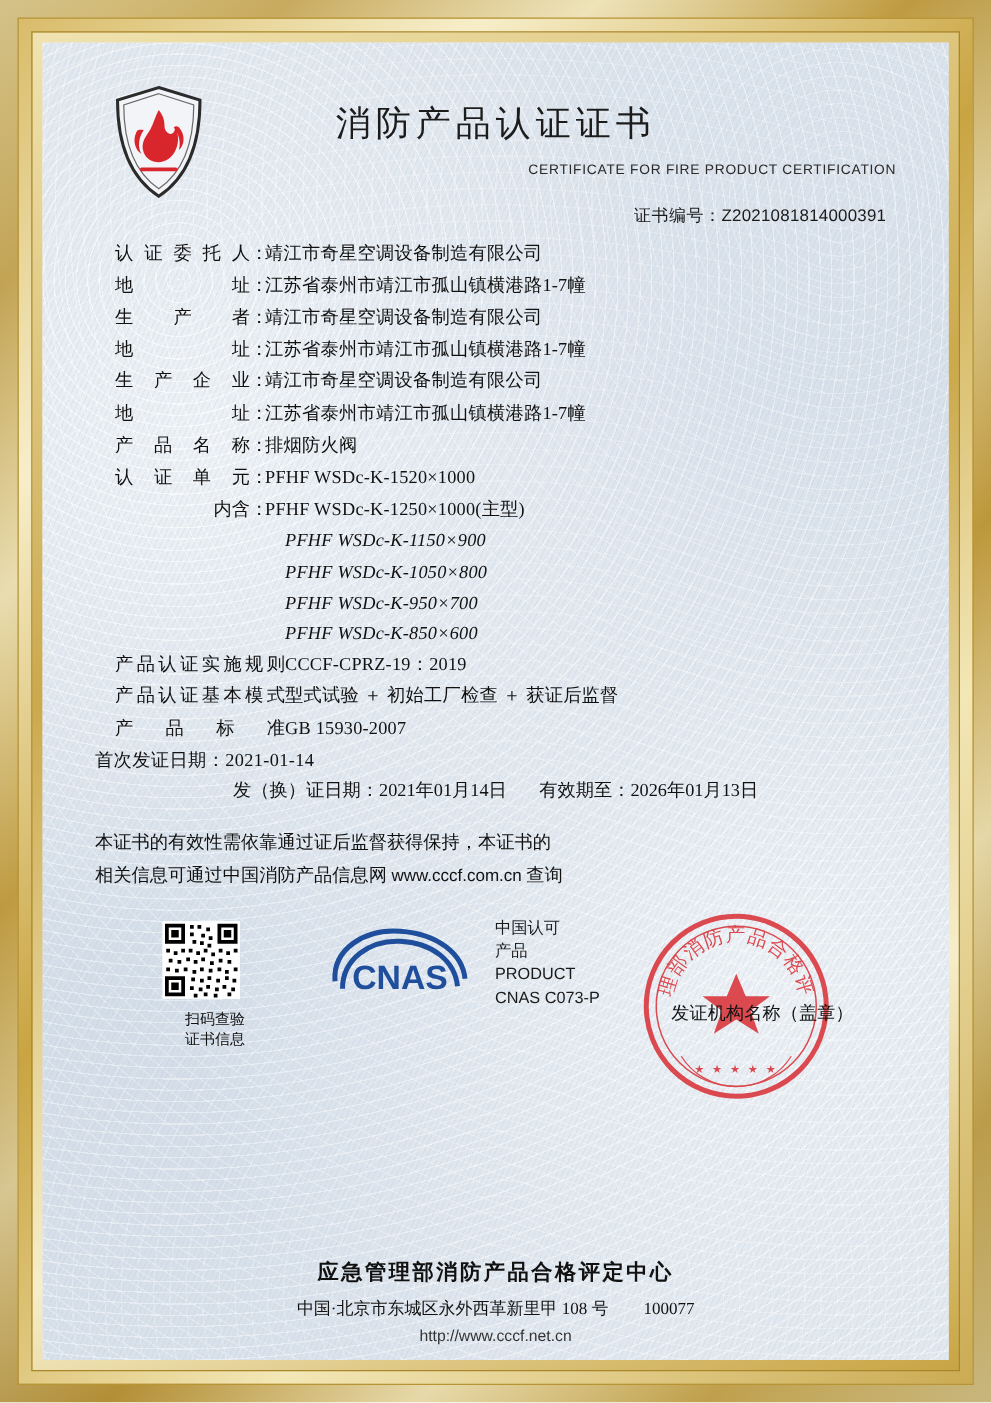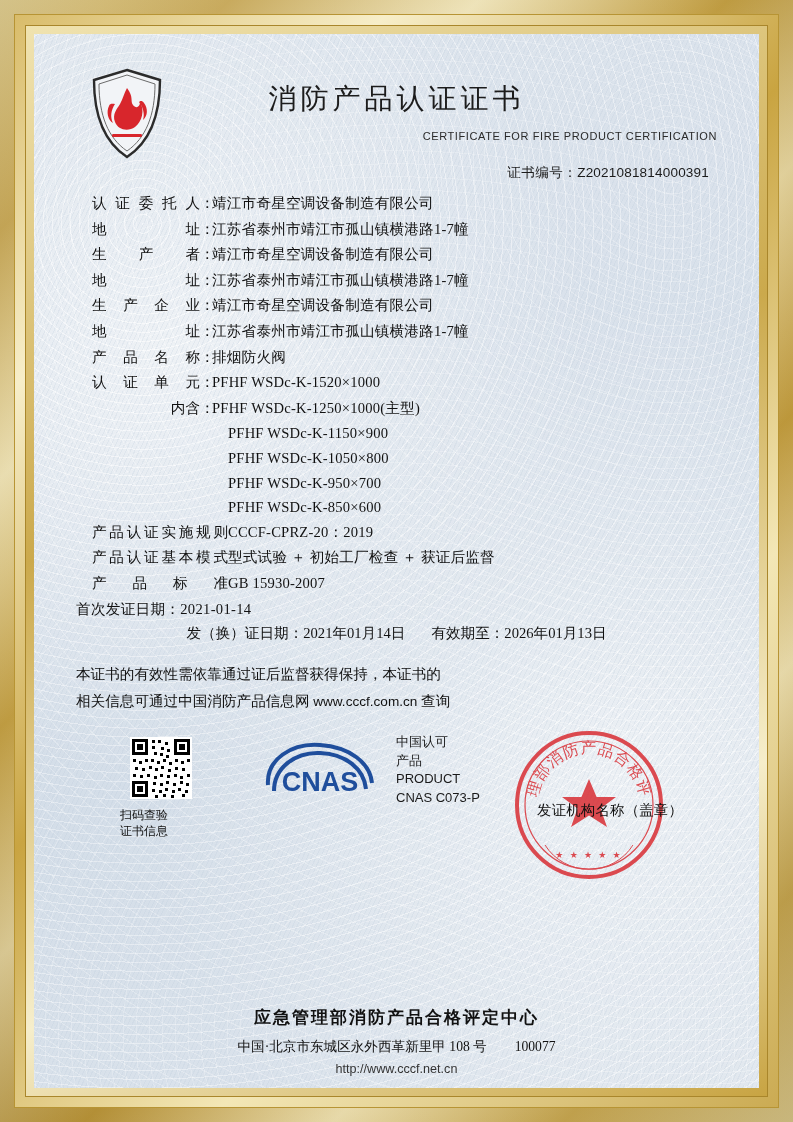--- a/index.html
+++ b/index.html
@@ -153,20 +153,21 @@
     letter-spacing: .2px;
   }
   .row.inner .lbl{
     text-align: right;
     text-align-last: right;
   }
   .sub{
     margin: 4px 0 10px 0;
     padding-left: 152px;
     letter-spacing:.2px;
+    font-style:italic;
   }
   .mono{ font-family:"Liberation Serif", serif; }
 
   .rule-row .val, .mode-row .val, .std-row .val{ letter-spacing:.2px; }
 
   .statement{
     margin-top: 2px;
     font-size: 14.6px;
     color:#111;
     line-height: 1.75;
@@ -205,27 +206,27 @@
   .qr{
     position:absolute;
     left: 54px;
     top: 8px;
     width: 62px;
     height: 62px;
     background:#fff;
   }
   .qr-caption{
     position:absolute;
-    left: 44px;
+    left: 60px;
     top: 78px;
     width: 72px;
     font-size: 12px;
     line-height:1.35;
     color:#111;
-    text-align:left;
+    text-align:center;
   }
   .cnas{
     position:absolute;
     left: 182px;
     top: 4px;
     width: 300px;
     display:flex;
     align-items:center;
     gap: 14px;
   }
@@ -374,21 +375,21 @@
           </div>
 
           <div class="sub mono">PFHF  WSDc-K-1150×900</div>
           <div class="sub mono">PFHF  WSDc-K-1050×800</div>
           <div class="sub mono">PFHF  WSDc-K-950×700</div>
           <div class="sub mono">PFHF  WSDc-K-850×600</div>
 
           <div class="row rule-row">
             <span class="lbl" style="width:152px;flex:0 0 152px;padding-left:16px">产品认证实施规则</span>
             <span class="colon" style="width:0;flex:0 0 0"></span>
-            <span class="val mono">CCCF-CPRZ-20：2019</span>
+            <span class="val mono">CCCF-CPRZ-19：2019</span>
           </div>
 
           <div class="row mode-row">
             <span class="lbl" style="width:152px;flex:0 0 152px;padding-left:16px">产品认证基本模式</span>
             <span class="colon" style="width:0;flex:0 0 0"></span>
             <span class="val">型式试验 ＋ 初始工厂检查 ＋ 获证后监督</span>
           </div>
 
           <div class="row std-row">
             <span class="lbl" style="width:152px;flex:0 0 152px;padding-left:16px">产品标准</span>

